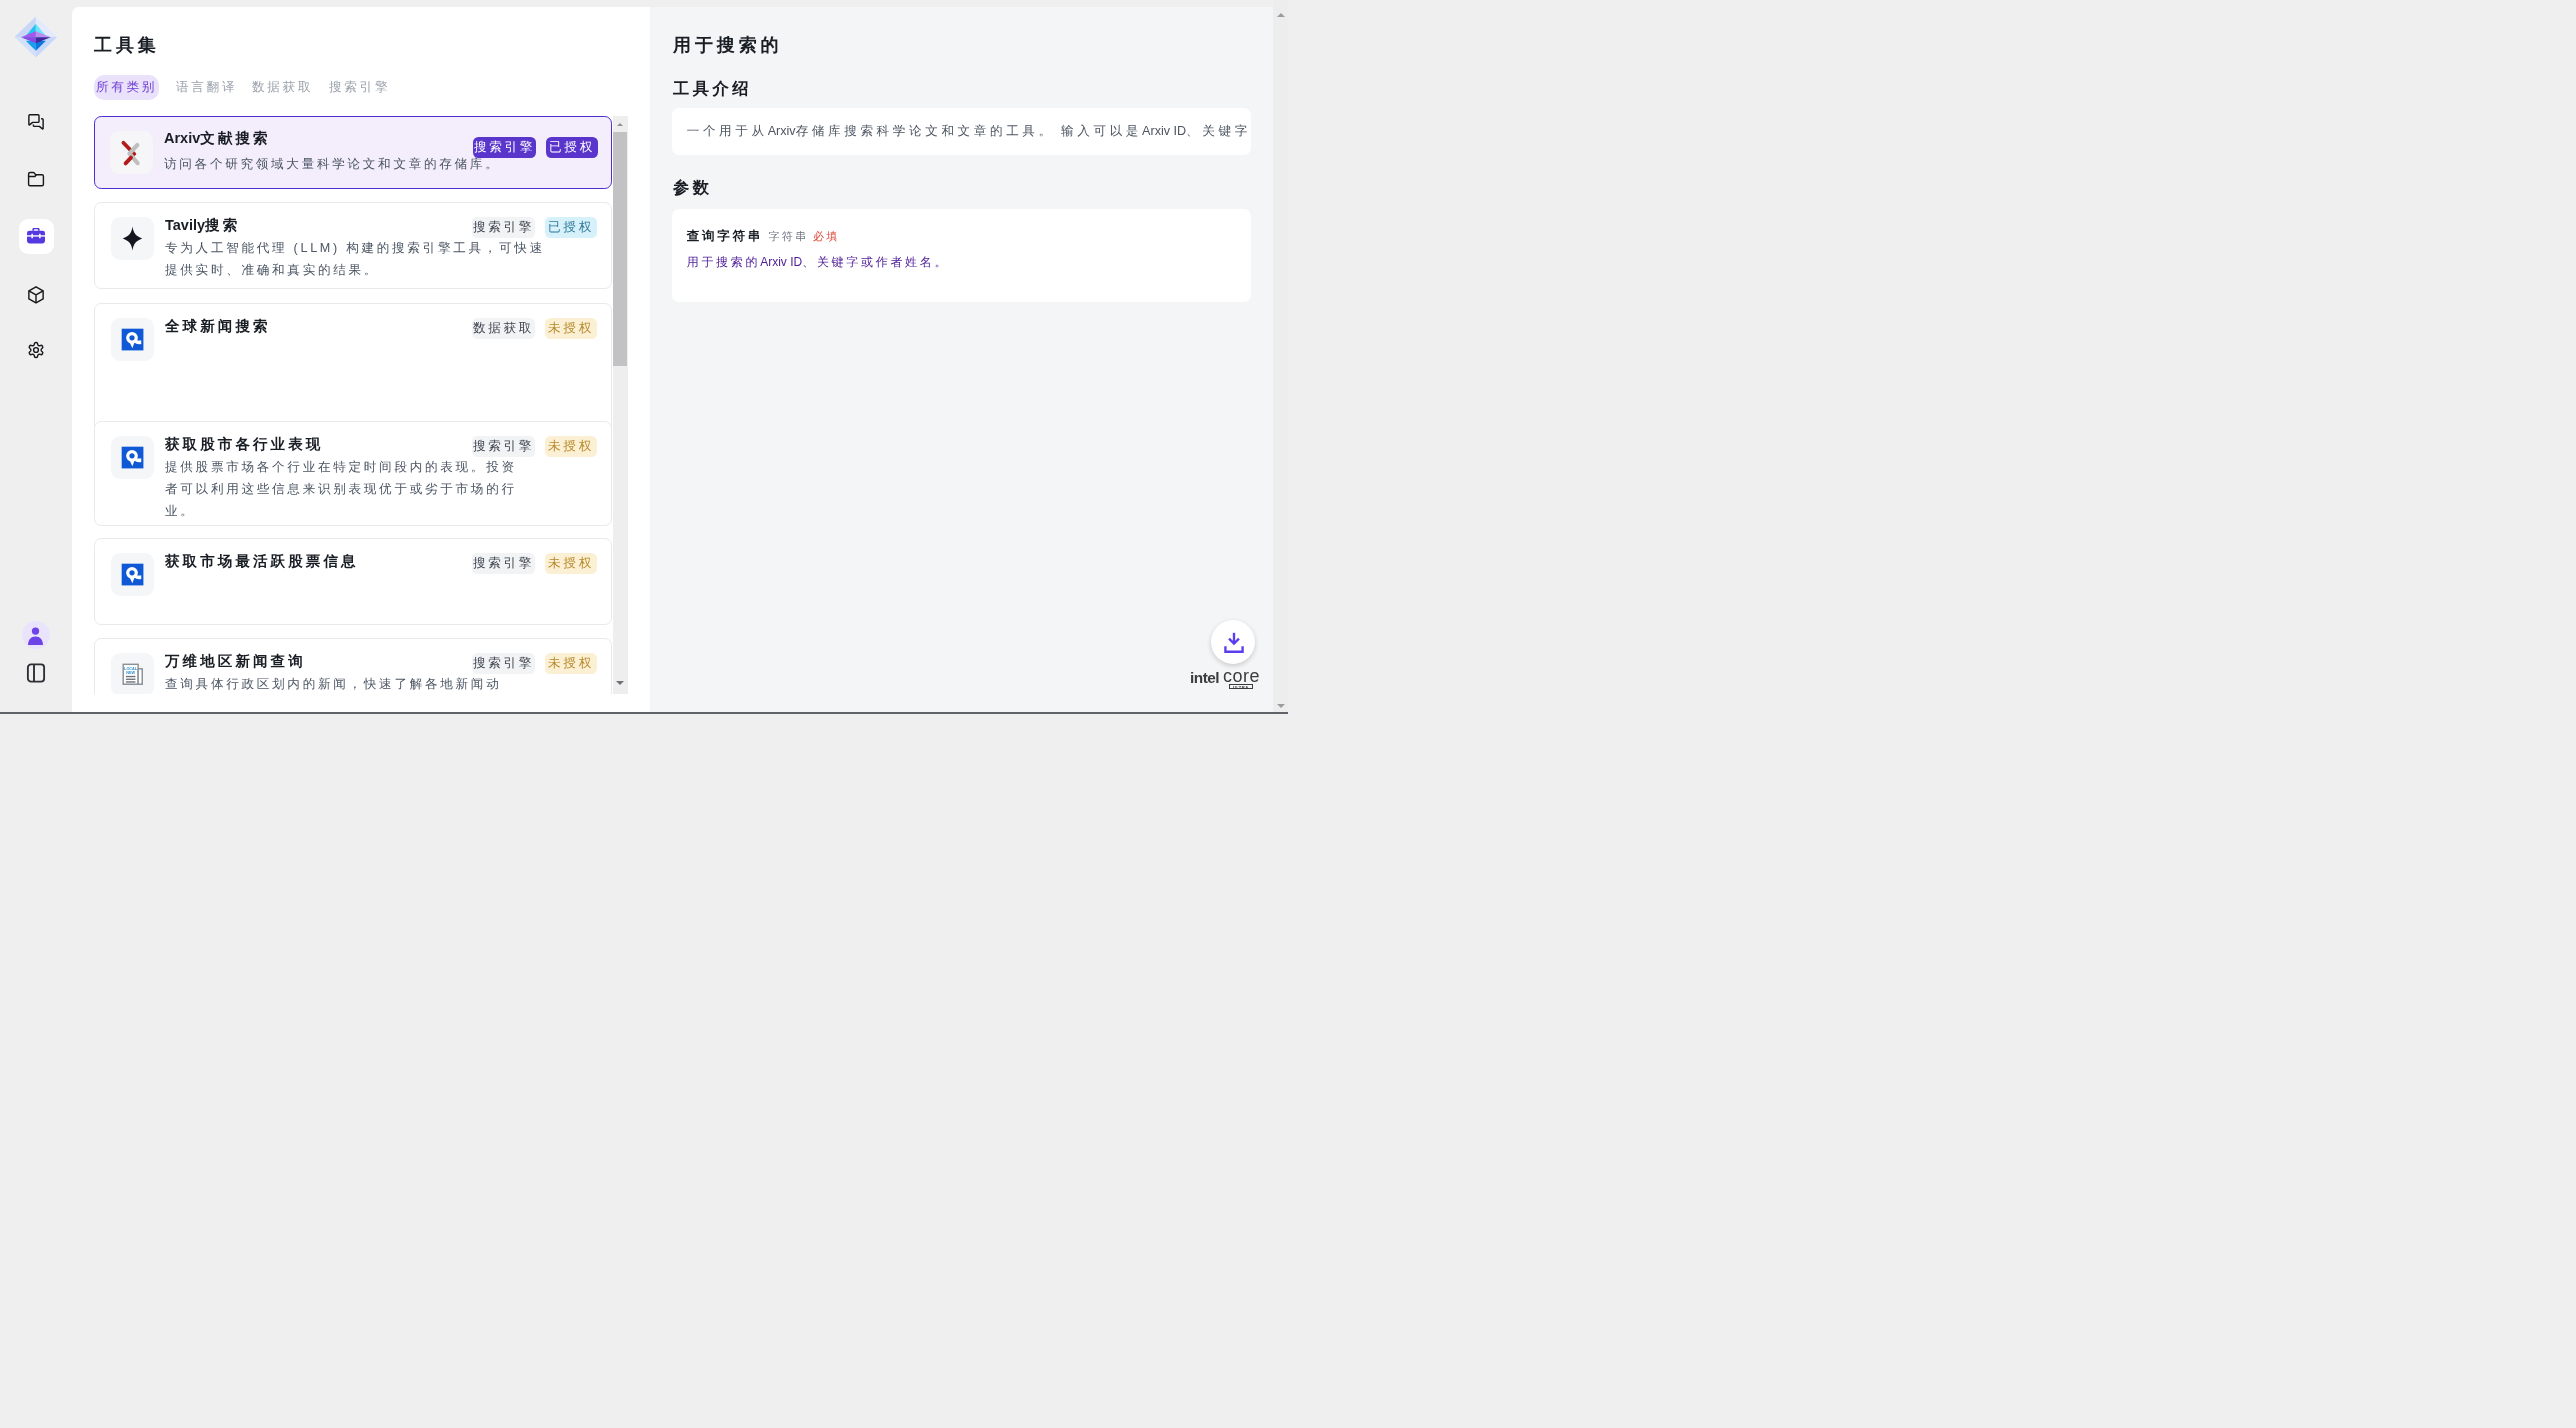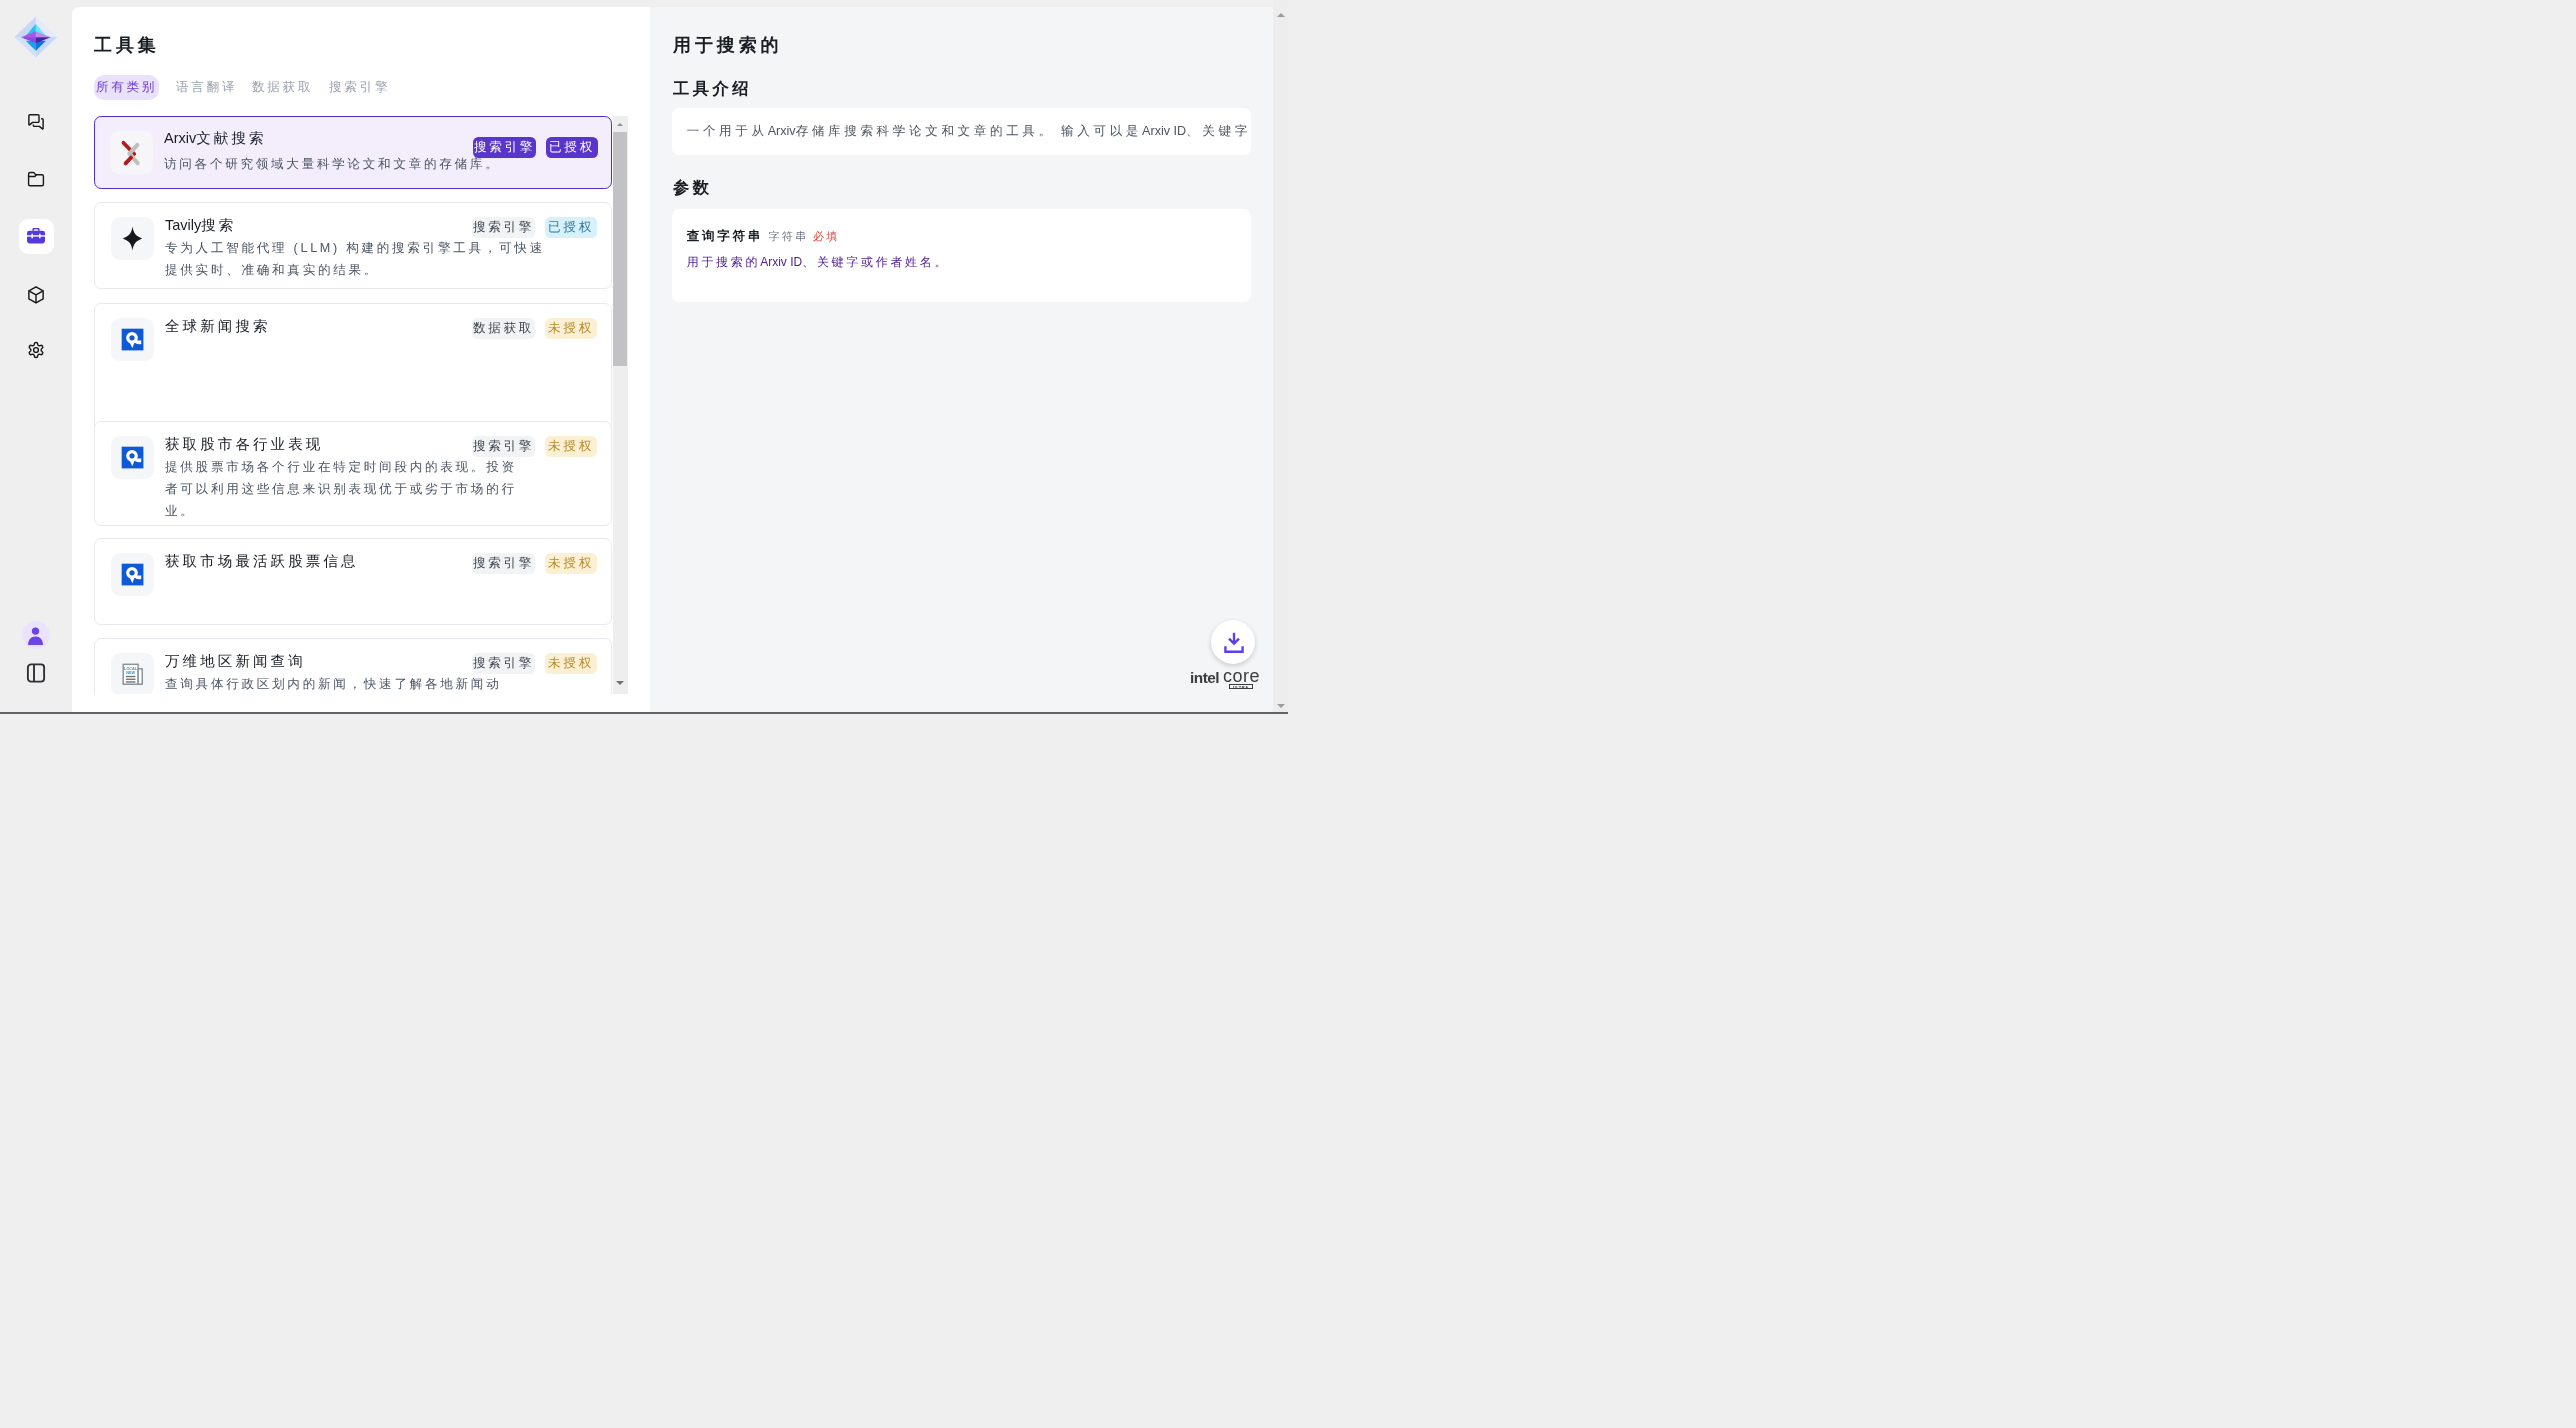--- a/index.html
+++ b/index.html
@@ -12,21 +12,21 @@
 #avatar{position:absolute;left:22px;top:621px;width:28px;height:28px;border-radius:50%;background:#eae3fc}
 
 #main{position:absolute;left:72px;top:6.8px;width:578px;height:706px;background:#fff;border-radius:7.2px 0 0 0}
 #h1t{position:absolute;left:22px;top:26px;font-size:18px;font-weight:bold;letter-spacing:3.9px}
 #tabs{position:absolute;left:22px;top:68px;height:25px}
 .pill{position:absolute;top:0;height:25px;line-height:25px;border-radius:10px;background:#eae1fb;color:#6e3ed6;font-size:12.6px;text-align:center;white-space:nowrap}
 .tab{position:absolute;top:0;height:25px;line-height:25px;color:#9aa1ab;font-size:12.6px;white-space:nowrap}
 #list{position:absolute;left:0;top:109px;width:578px;height:578px;overflow:hidden}
 .card{position:absolute;left:22px;width:518px;background:#fff;border:0.9px solid #e7e9ec;border-radius:7.2px}
 .icbox{position:absolute;left:16px;top:14.5px;width:43px;height:43px;border-radius:9px;background:#f5f6f8}
-.ctitle{position:absolute;left:70px;top:11.7px;height:22px;line-height:22px;font-size:14.5px;font-weight:normal;white-space:nowrap}
+.ctitle{position:absolute;left:70px;top:11.7px;height:22px;line-height:22px;font-size:14.5px;font-weight:bold;white-space:nowrap}
 .cdesc{position:absolute;left:70px;top:34px;line-height:22px;font-size:12.6px;color:#4b5563;white-space:nowrap}
 .badge{position:absolute;height:21px;line-height:21px;border-radius:5.4px;font-size:12.6px;text-align:center;white-space:nowrap}
 .bcat{background:#f2f3f5;color:#3e4550;width:63px;right:76px;top:14.5px}
 .bst{width:52px;right:14px;top:14.5px}
 .bpurple{background:#5a35cc;color:#fff}
 .bcyan{background:#d6f1fa;color:#31799b}
 .bamber{background:#fcf0d4;color:#b6892b}
 
 #lsb{position:absolute;left:541px;top:109px;width:14.7px;height:578px;background:#eeeeef}
 #lsbthumb{position:absolute;left:0.4px;top:16px;width:13.6px;height:234px;background:#c2c2c4}

